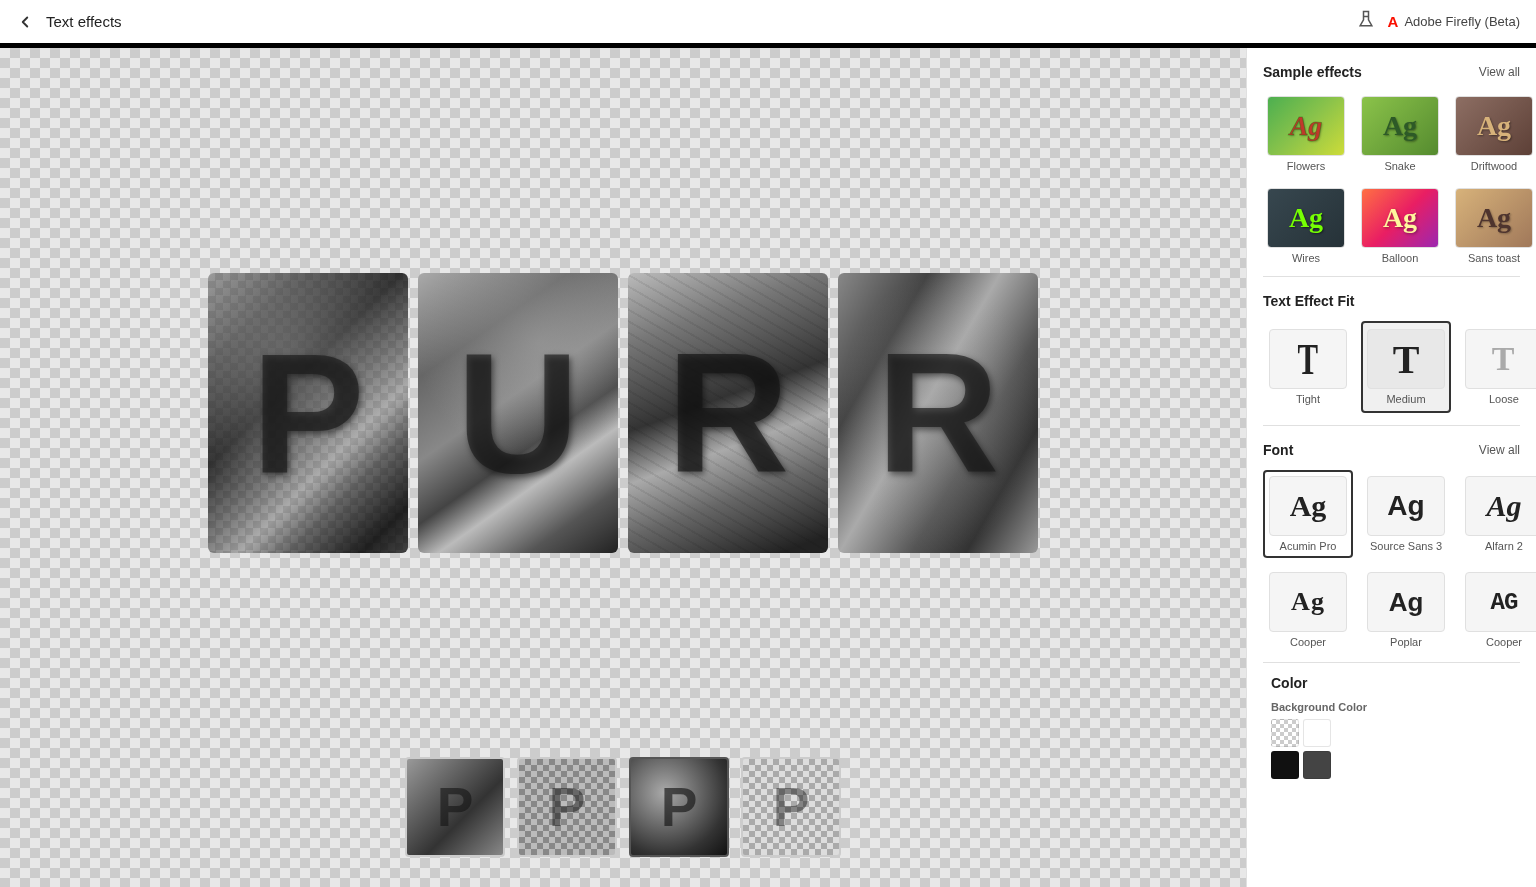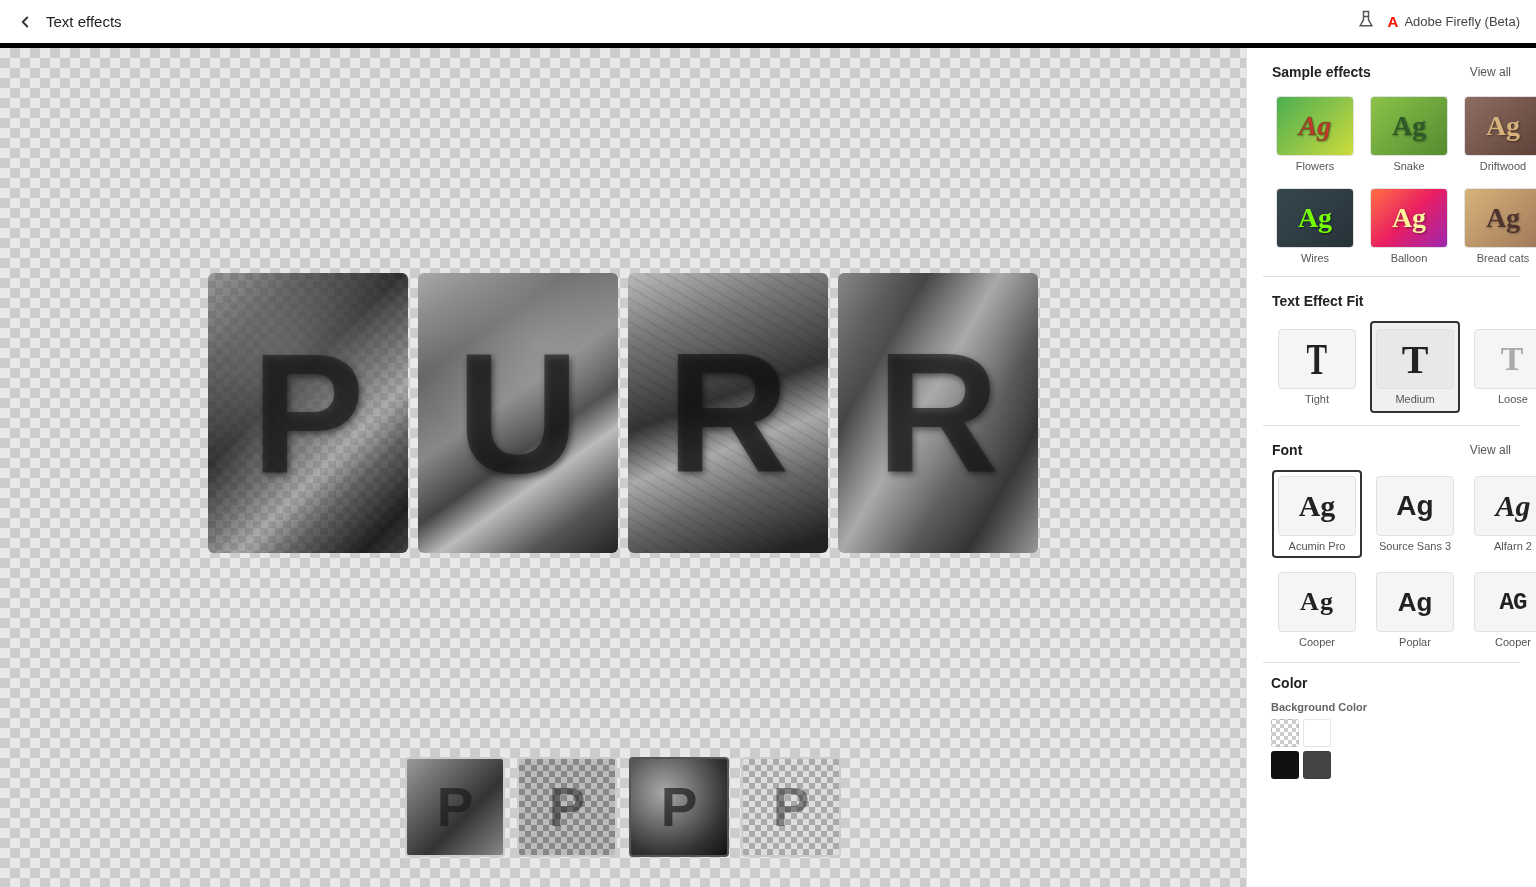--- a/index.html
+++ b/index.html
@@ -115,21 +115,21 @@
       padding: 8px 20px; font-size: 14px; cursor: pointer; font-weight: 500;
     }
 
     
     .right-panel {
       width: 290px; background: #fff; border-left: 1px solid #e0e0e0;
       overflow-y: auto; flex-shrink: 0;
       padding-bottom: 20px;
     }
 
-    .panel-section { padding: 16px 25px 8px; }
+    .panel-section { padding: 16px 16px 8px; }
     .panel-section-header {
       display: flex; align-items: center; justify-content: space-between; margin-bottom: 12px;
     }
     .panel-section-title { font-size: 14px; font-weight: 600; color: #222; }
     .view-all-link { font-size: 12px; color: #555; cursor: pointer; text-decoration: none; margin-left: 15px; }
 
     
     .effects-grid { display: grid; grid-template-columns: repeat(3, 1fr); gap: 8px; }
 
     .effect-item {
@@ -345,21 +345,21 @@
         <div class="effect-item">
           <div class="effect-thumbnail effect-balloon">
             <span style="color:#FFF59D;font-size:28px;font-weight:900;font-family:Georgia,serif;text-shadow:1px 1px 3px rgba(0,0,0,0.4);">Ag</span>
           </div>
           <span class="effect-label">Balloon</span>
         </div>
         <div class="effect-item">
           <div class="effect-thumbnail effect-breadtoast">
             <span style="color:#4E342E;font-size:28px;font-weight:900;font-family:Georgia,serif;text-shadow:1px 1px 2px rgba(0,0,0,0.3);">Ag</span>
           </div>
-          <span class="effect-label">Bread cats</span>
+          <span class="effect-label">Sans toast</span>
         </div>
       </div>
     </div>
 
     <div class="panel-divider"></div>
 
     <div class="panel-section">
       <div class="panel-section-header">
         <span class="panel-section-title">Text Effect Fit</span>
       </div>

